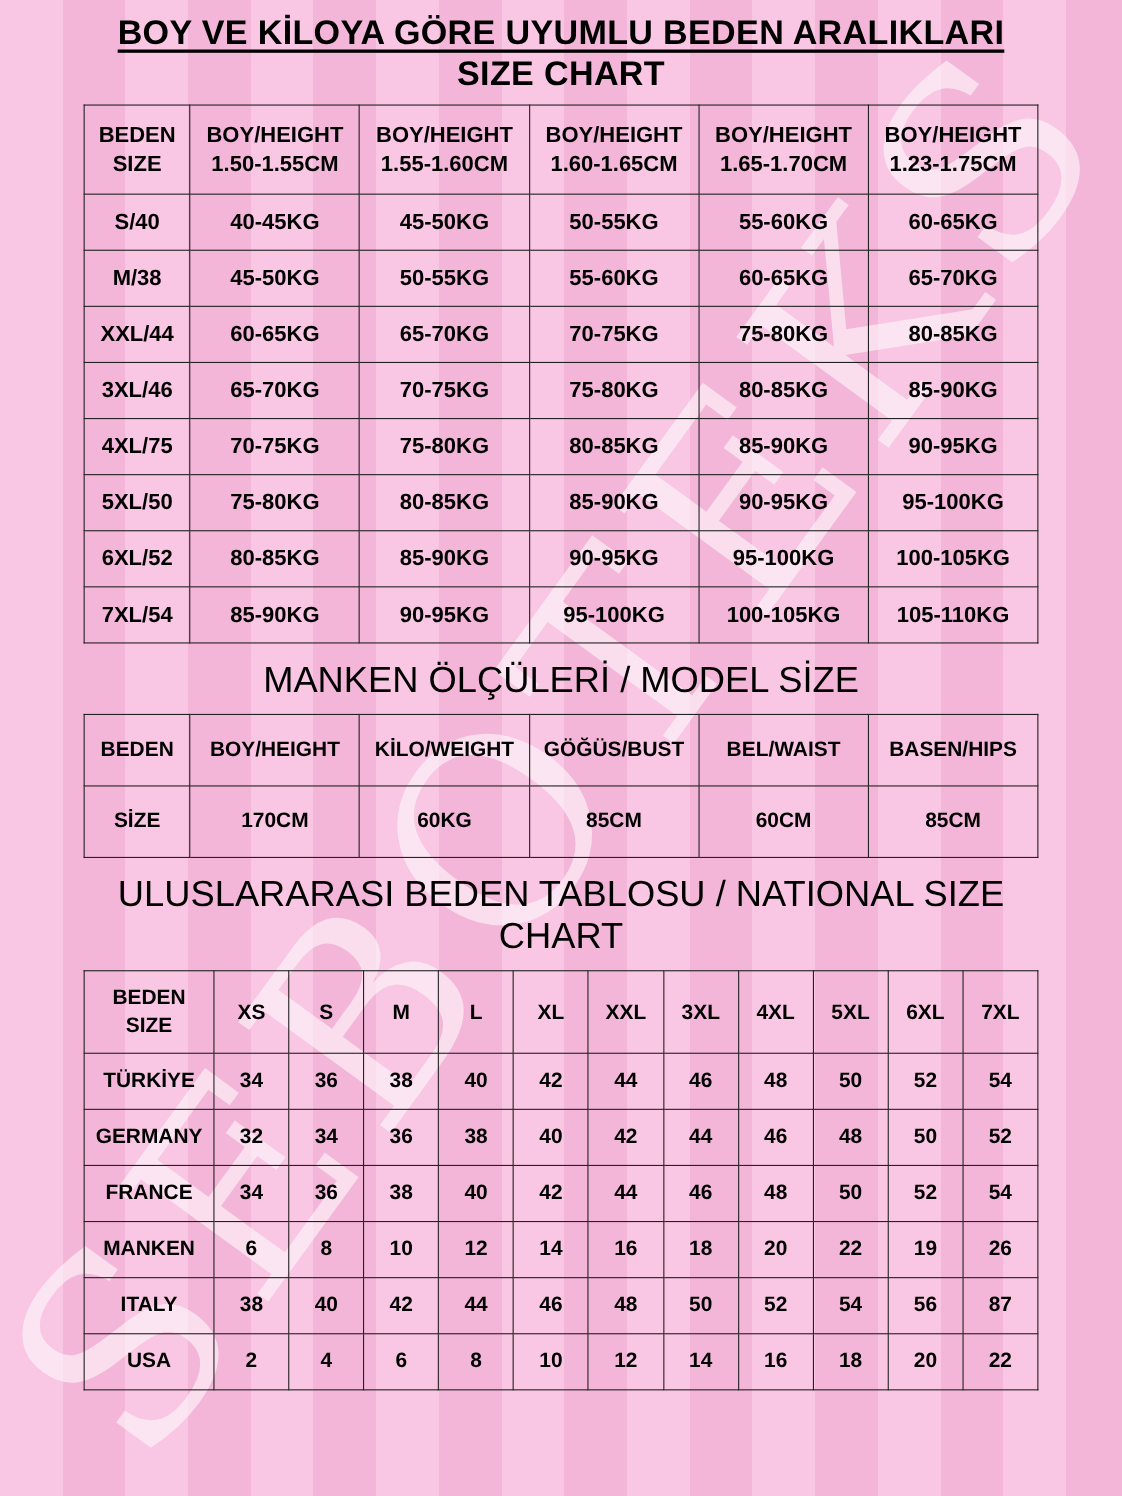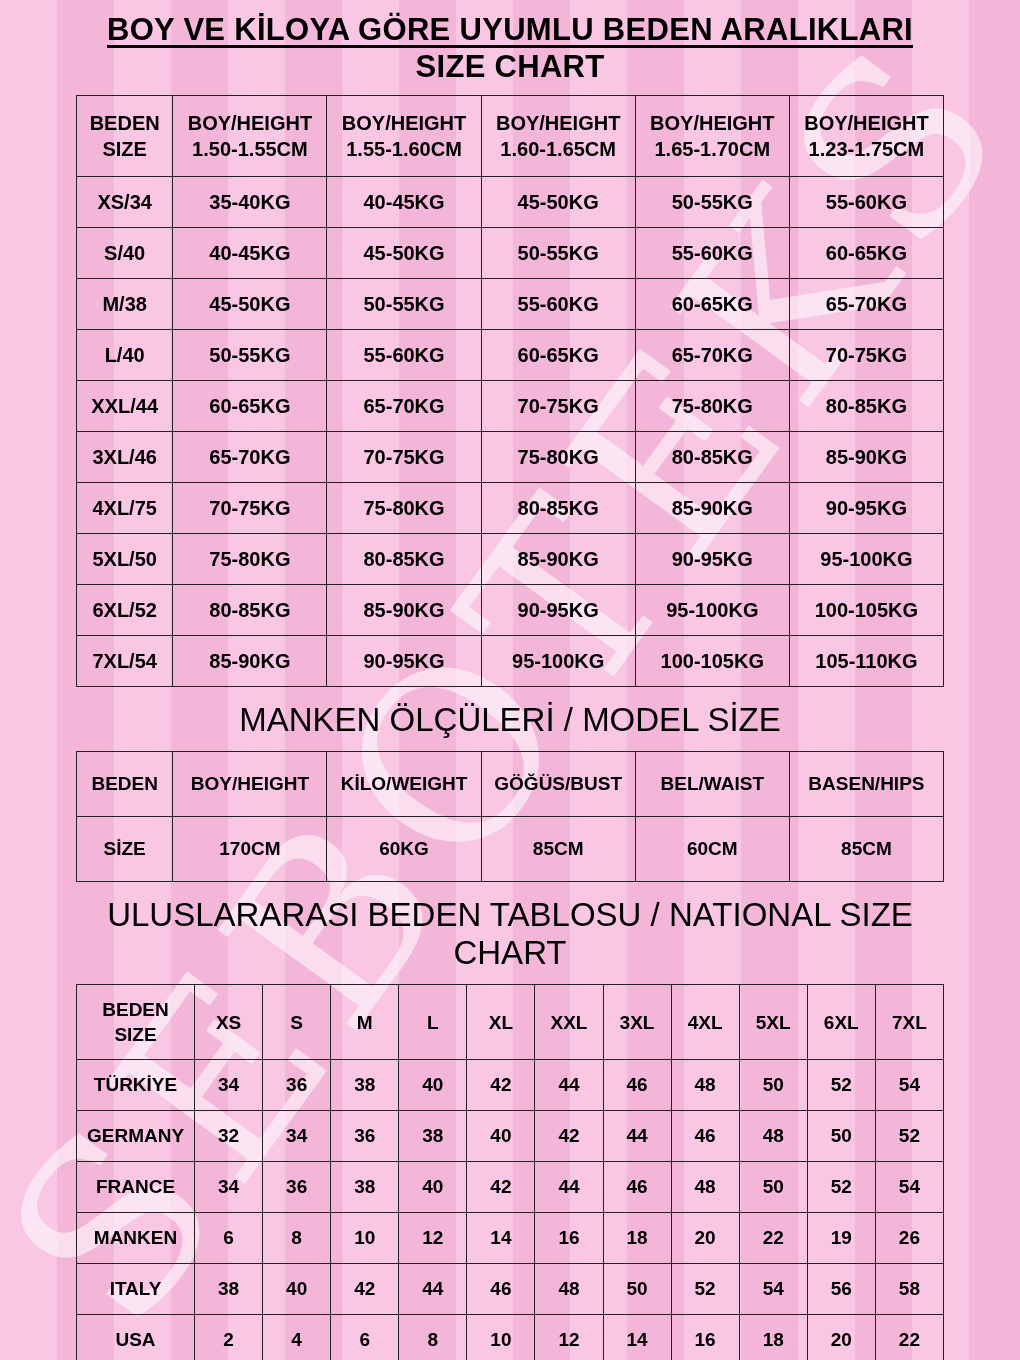--- a/index.html
+++ b/index.html
@@ -84,96 +84,56 @@
             </th>
             <th>
               <div>BOY/HEIGHT</div>
               <div>1.23-1.75CM</div>
             </th>
           </tr>
         </thead>
         <tbody>
           <tr>
             <th class="col-size">
-              <div>XS/34</div>
-            </th>
-            <td>
-              <div>35-40KG</div>
-            </td>
+              <div>S/40</div>
+            </th>
             <td>
               <div>40-45KG</div>
             </td>
             <td>
               <div>45-50KG</div>
             </td>
             <td>
               <div>50-55KG</div>
             </td>
             <td>
               <div>55-60KG</div>
             </td>
-          </tr>
-          <tr>
-            <th class="col-size">
-              <div>S/40</div>
-            </th>
-            <td>
-              <div>40-45KG</div>
-            </td>
+            <td>
+              <div>60-65KG</div>
+            </td>
+          </tr>
+          <tr>
+            <th class="col-size">
+              <div>M/38</div>
+            </th>
             <td>
               <div>45-50KG</div>
             </td>
             <td>
               <div>50-55KG</div>
             </td>
             <td>
               <div>55-60KG</div>
             </td>
             <td>
               <div>60-65KG</div>
             </td>
-          </tr>
-          <tr>
-            <th class="col-size">
-              <div>M/38</div>
-            </th>
-            <td>
-              <div>45-50KG</div>
-            </td>
-            <td>
-              <div>50-55KG</div>
-            </td>
-            <td>
-              <div>55-60KG</div>
-            </td>
-            <td>
-              <div>60-65KG</div>
-            </td>
             <td>
               <div>65-70KG</div>
-            </td>
-          </tr>
-          <tr>
-            <th class="col-size">
-              <div>L/40</div>
-            </th>
-            <td>
-              <div>50-55KG</div>
-            </td>
-            <td>
-              <div>55-60KG</div>
-            </td>
-            <td>
-              <div>60-65KG</div>
-            </td>
-            <td>
-              <div>65-70KG</div>
-            </td>
-            <td>
-              <div>70-75KG</div>
             </td>
           </tr>
           <tr>
             <th class="col-size">
               <div>XXL/44</div>
             </th>
             <td>
               <div>60-65KG</div>
             </td>
             <td>
@@ -566,21 +526,21 @@
             <td>
               <div>52</div>
             </td>
             <td>
               <div>54</div>
             </td>
             <td>
               <div>56</div>
             </td>
             <td>
-              <div>58</div>
+              <div>87</div>
             </td>
           </tr>
           <tr>
             <th class="col-country">
               <div>USA</div>
             </th>
             <td>
               <div>2</div>
             </td>
             <td>

